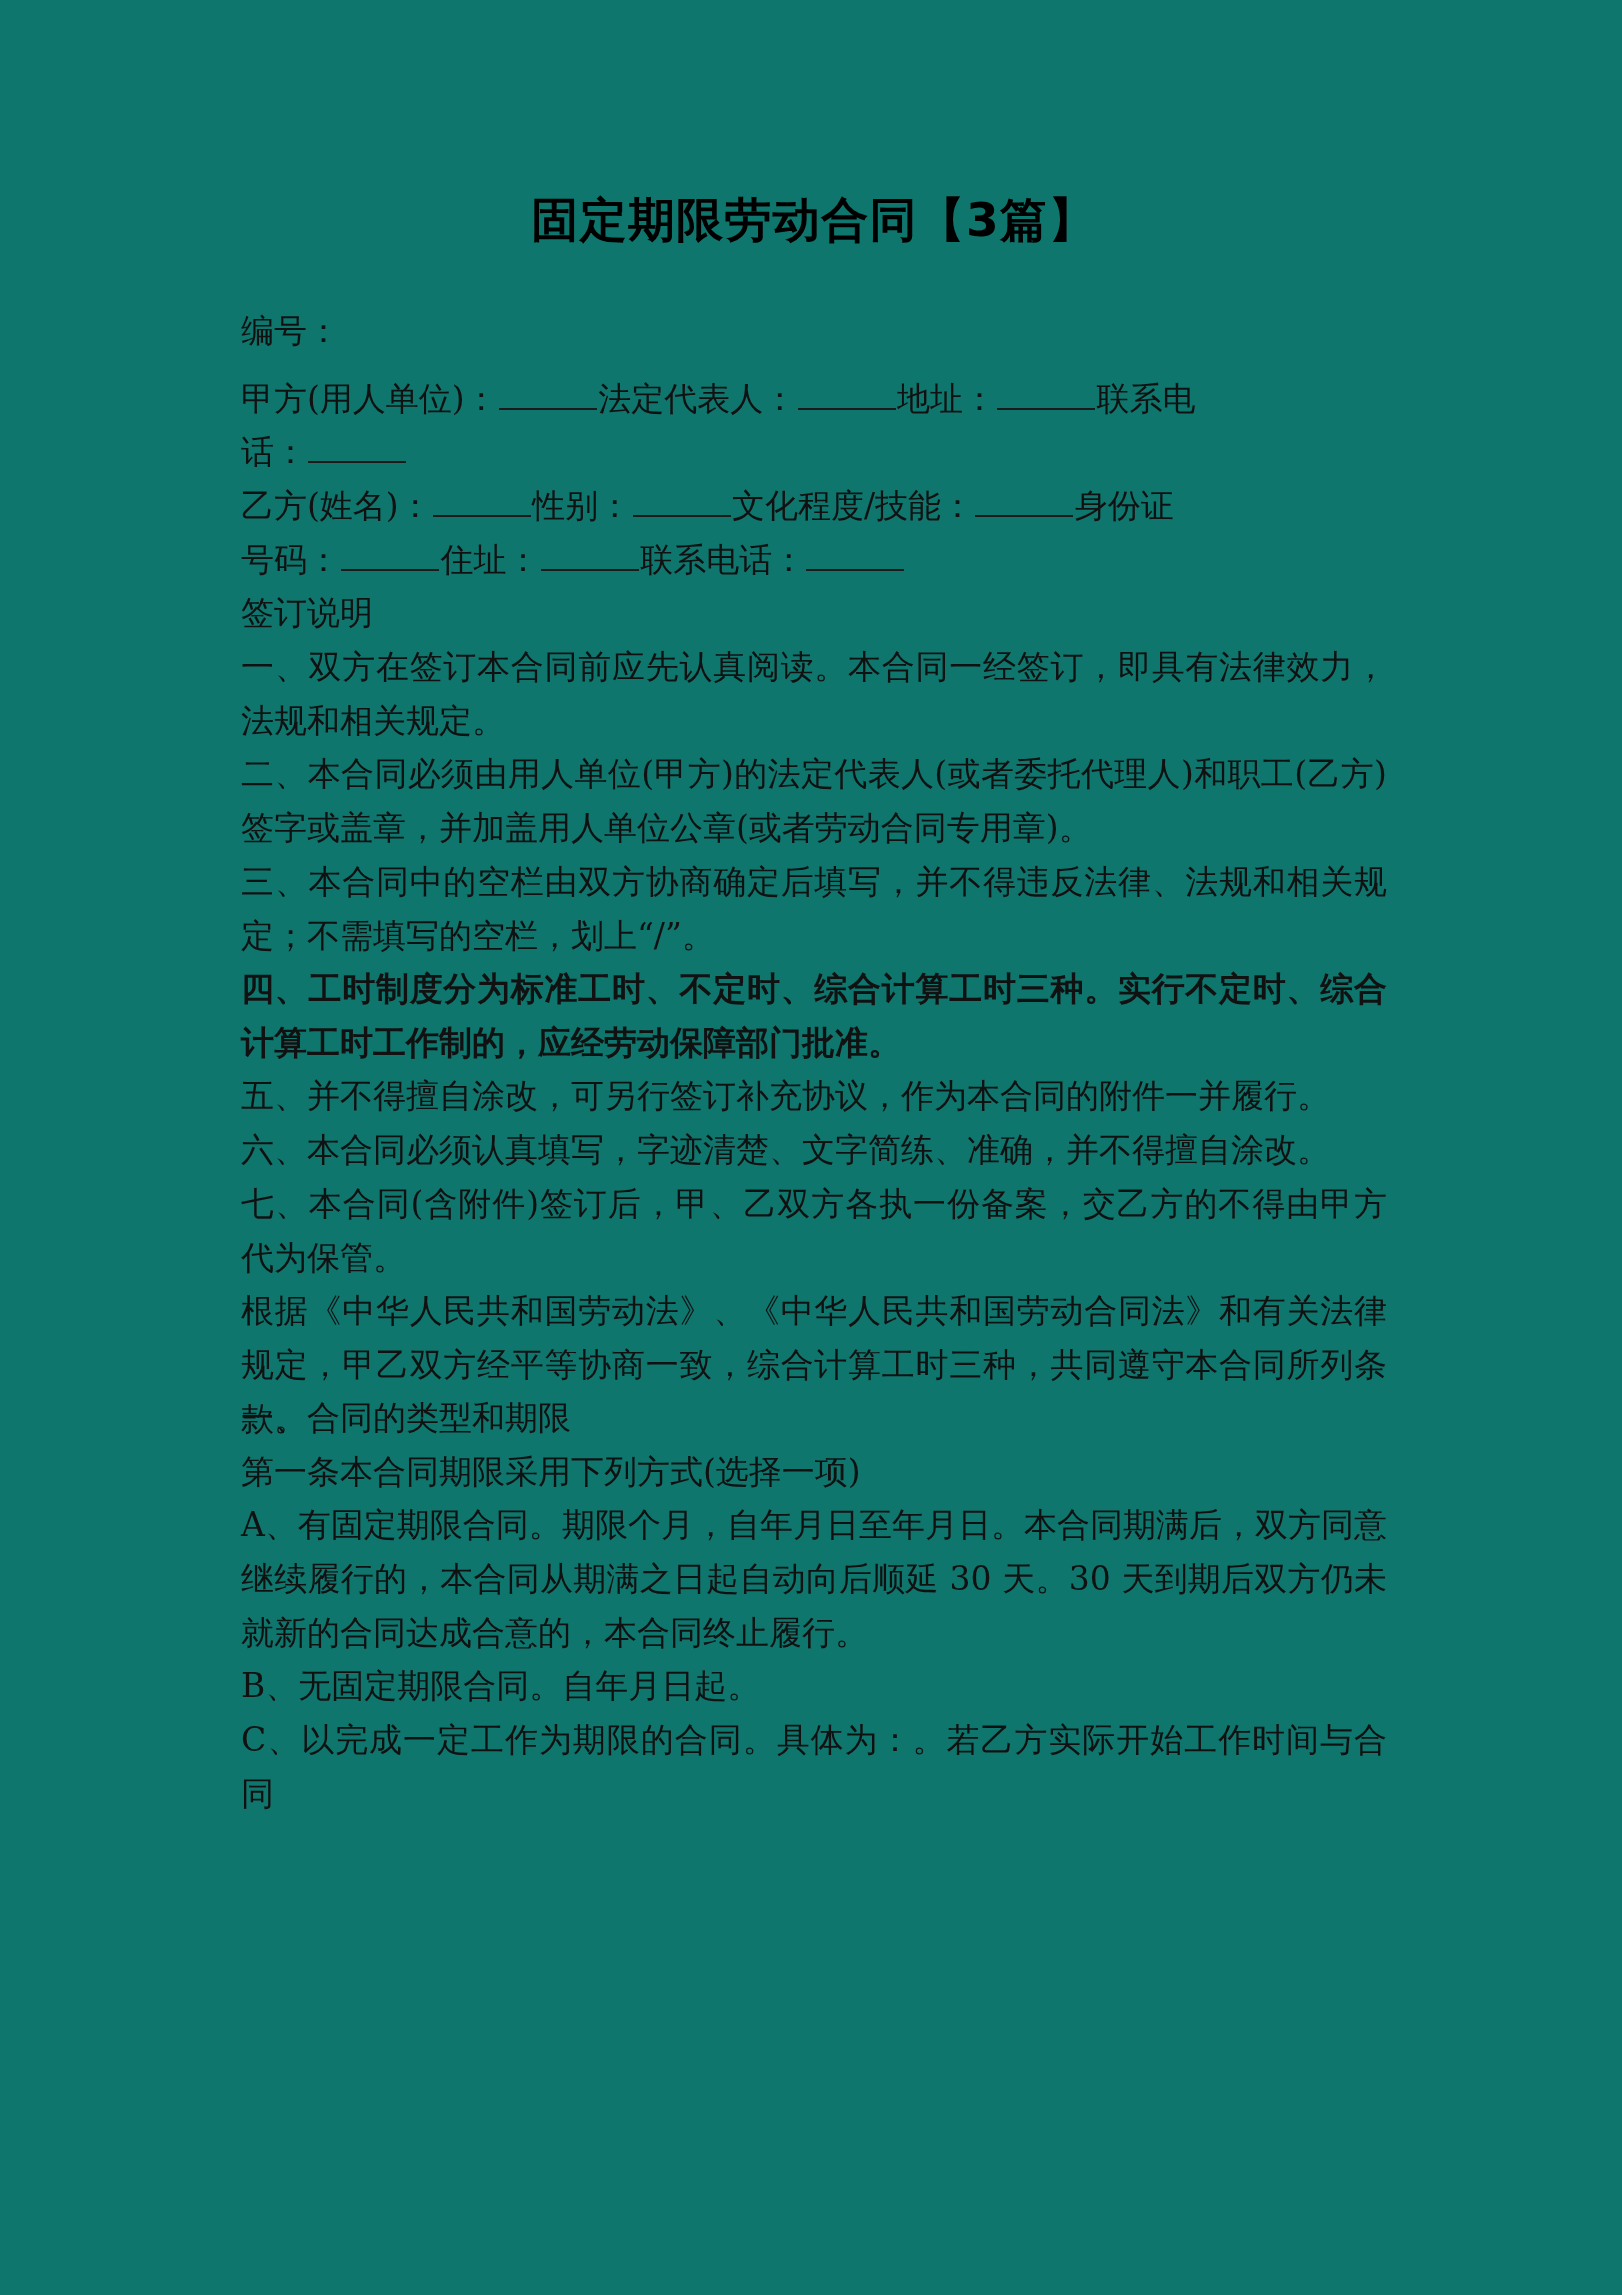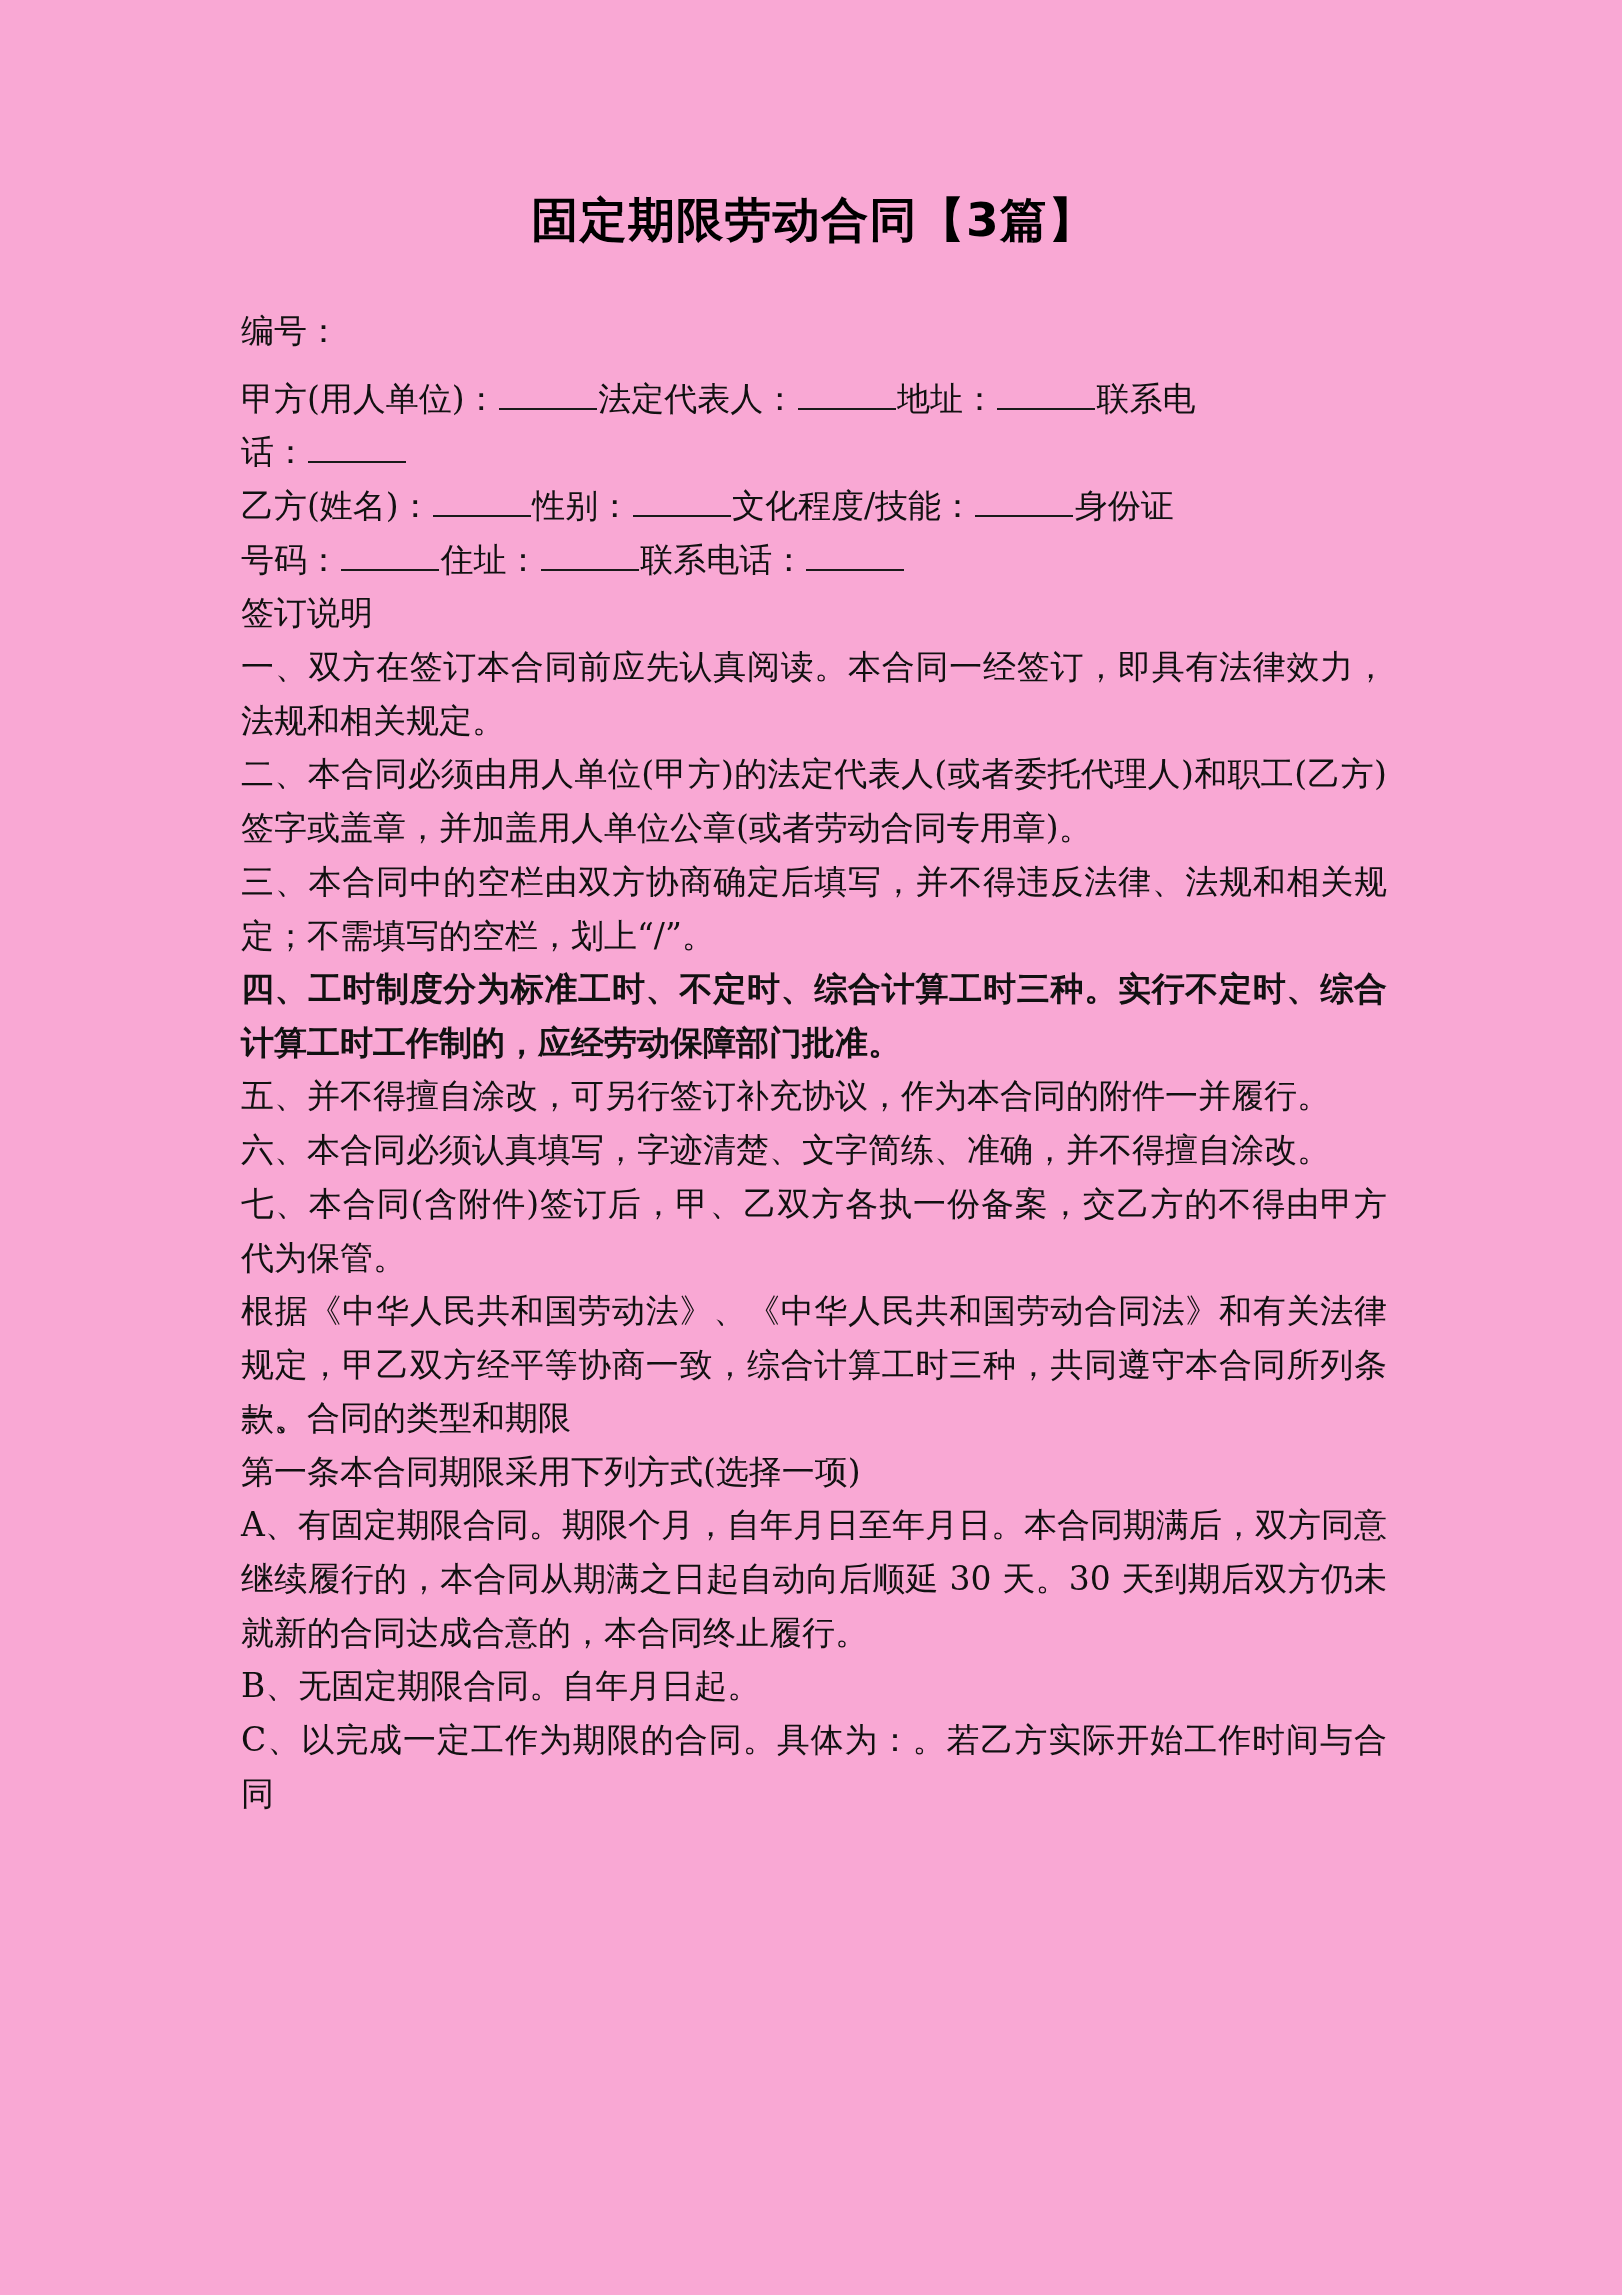--- a/index.html
+++ b/index.html
@@ -14,21 +14,21 @@
     background: #fbfbfb;
     font-family: "DejaVu Serif", "Liberation Serif", serif;
     color: #0a0a0a;
     overflow: hidden;
   }
 
   .page {
     position: relative;
     width: 1623px;
     height: 2295px;
-    background: #f9a8d4;
+    background: #0f766e;
     box-sizing: border-box;
     padding: 0;
   }
 
   .doc-body {
     position: absolute;
     left: 241px;
     top: 0;
     width: 1146px;
   }

